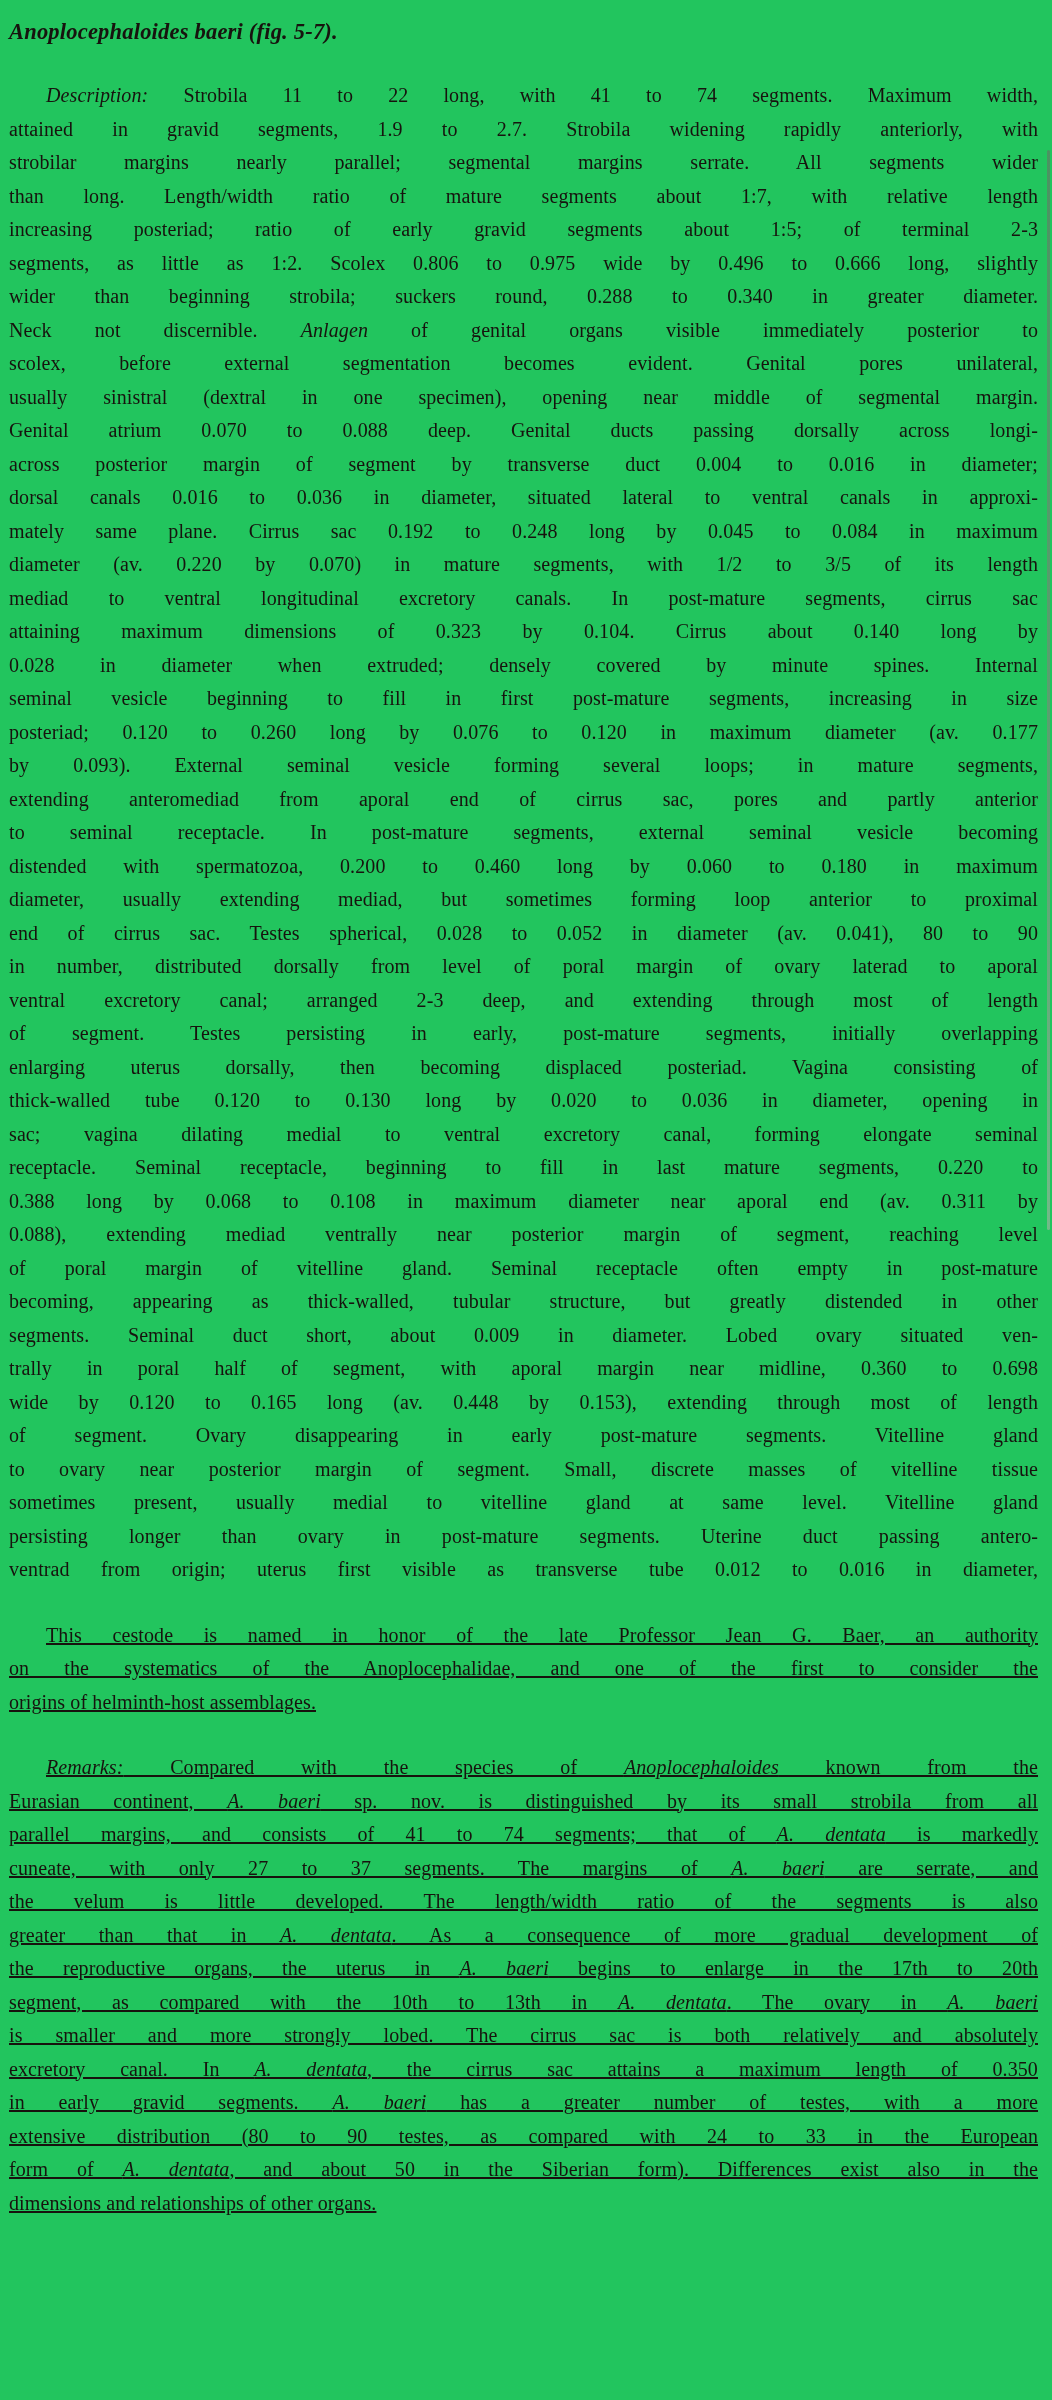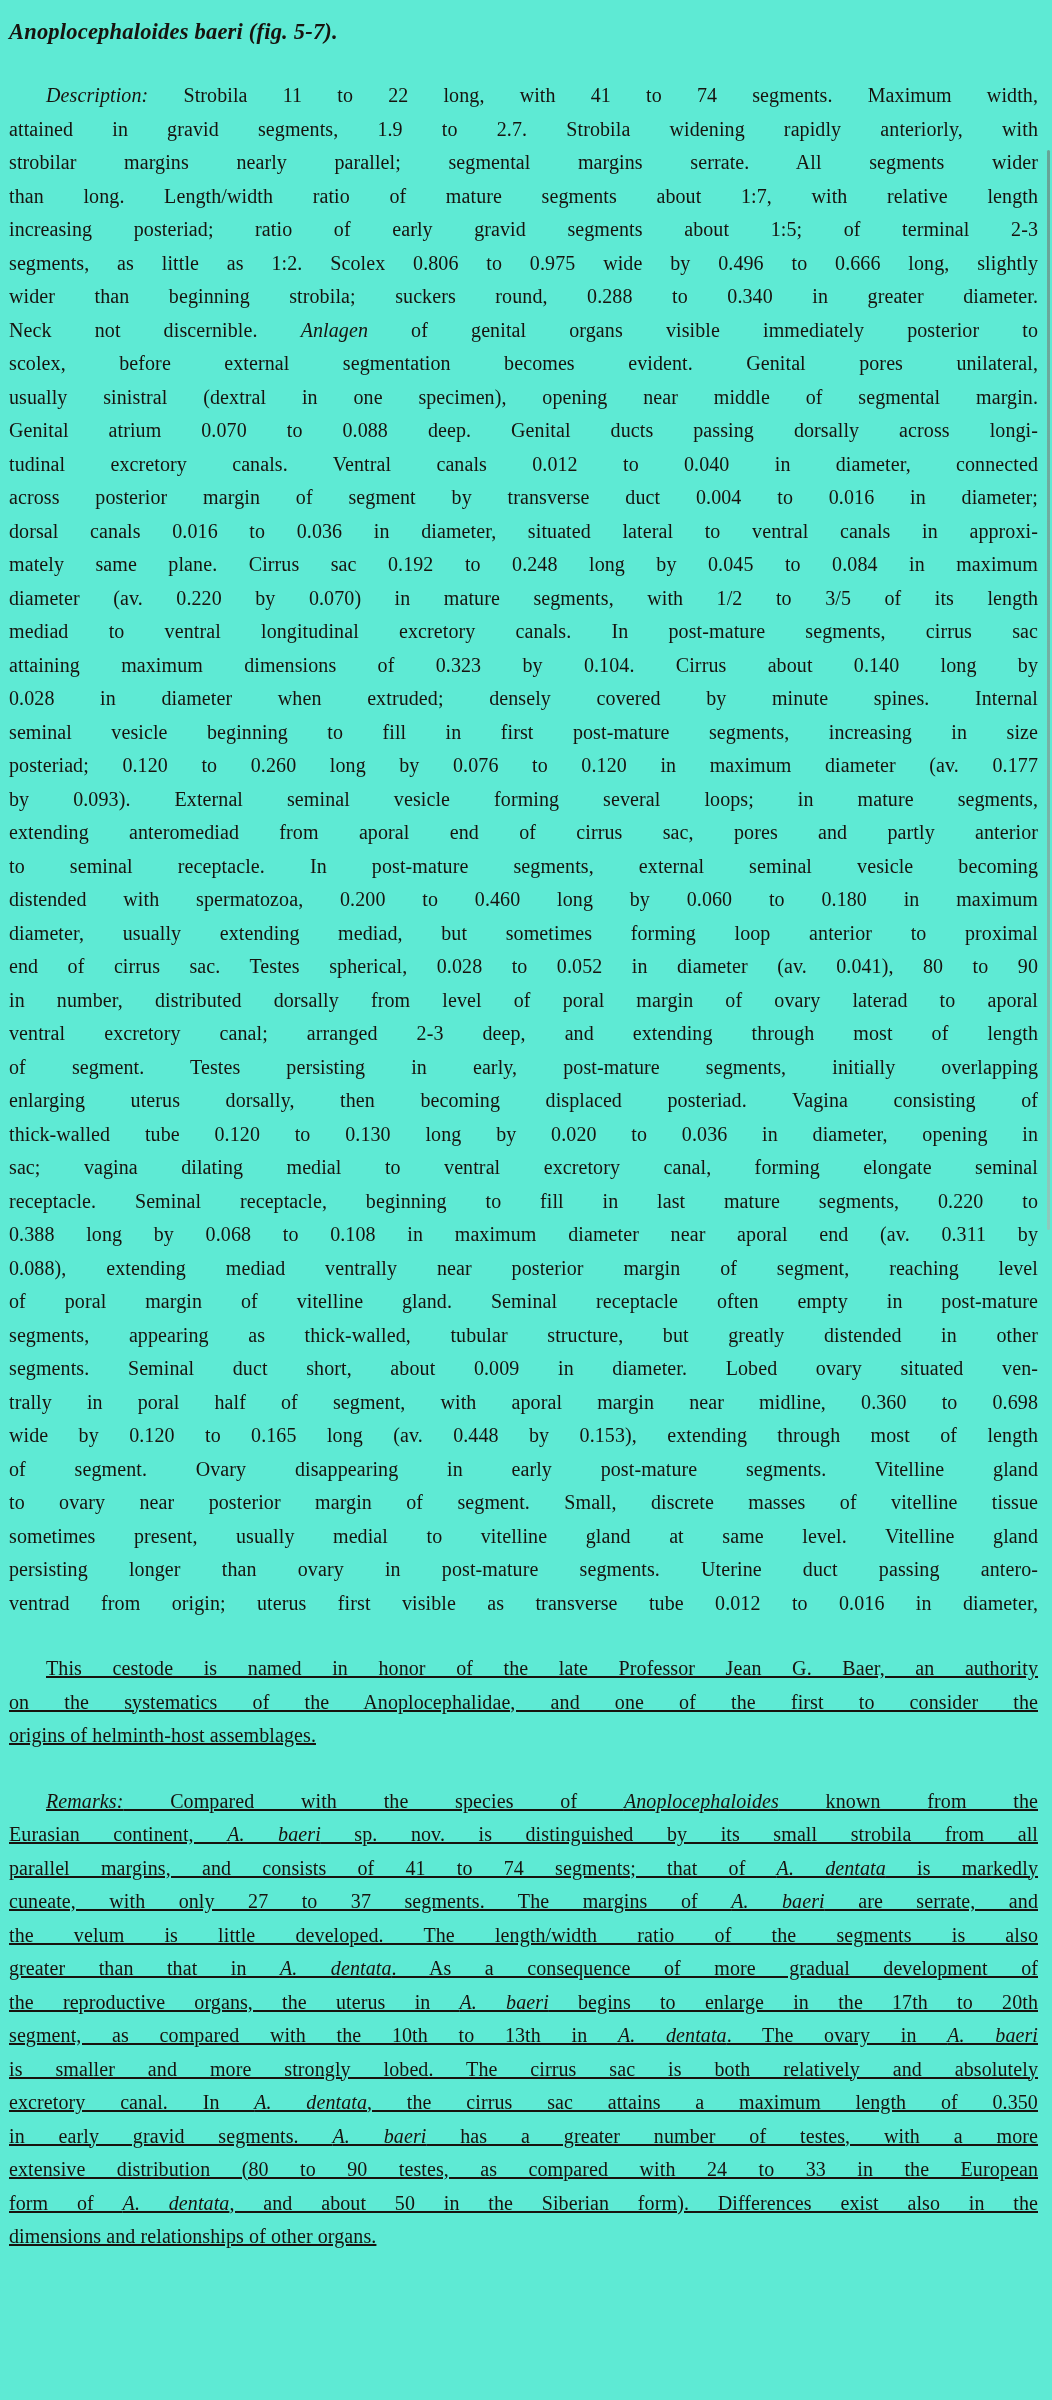--- a/index.html
+++ b/index.html
@@ -29,36 +29,35 @@
   .line.last{text-align-last:left;-moz-text-align-last:left;}
   .gutter{
     position:absolute;right:2px;top:150px;width:3px;height:1080px;
     background:linear-gradient(to bottom,#6d6a64,#8a8680 60%,#b5b1aa);
     opacity:.55;border-radius:2px;
   }
 </style>
 </head>
 <body>
 
-<div class="page" style="background: #5eead4; color: rgb(23, 19, 14);">
+<div class="page" style="background: #22c55e; color: rgb(23, 19, 14);">
   <h1 class="title" id="doc-title"><span class="it bd">Anoplocephaloides baeri</span><span class="it"> (fig. 5-7).</span></h1>
   <div id="doc-body">
       <div class="para">
         <div class="line first"><span class="it">Description:</span><span> Strobila 11 to 22 long, with 41 to 74 segments. Maximum width,</span></div>
         <div class="line"><span>attained in gravid segments, 1.9 to 2.7. Strobila widening rapidly anteriorly, with</span></div>
         <div class="line"><span>strobilar margins nearly parallel; segmental margins serrate. All segments wider</span></div>
         <div class="line"><span>than long. Length/width ratio of mature segments about 1:7, with relative length</span></div>
         <div class="line"><span>increasing posteriad; ratio of early gravid segments about 1:5; of terminal 2-3</span></div>
         <div class="line"><span>segments, as little as 1:2. Scolex 0.806 to 0.975 wide by 0.496 to 0.666 long, slightly</span></div>
         <div class="line"><span>wider than beginning strobila; suckers round, 0.288 to 0.340 in greater diameter.</span></div>
         <div class="line"><span>Neck not discernible. </span><span class="it">Anlagen</span><span> of genital organs visible immediately posterior to</span></div>
         <div class="line"><span>scolex, before external segmentation becomes evident. Genital pores unilateral,</span></div>
         <div class="line"><span>usually sinistral (dextral in one specimen), opening near middle of segmental margin.</span></div>
         <div class="line"><span>Genital atrium 0.070 to 0.088 deep. Genital ducts passing dorsally across longi-</span></div>
-        <div class="line"><span>tudinal excretory canals. Ventral canals 0.012 to 0.040 in diameter, connected</span></div>
         <div class="line"><span>across posterior margin of segment by transverse duct 0.004 to 0.016 in diameter;</span></div>
         <div class="line"><span>dorsal canals 0.016 to 0.036 in diameter, situated lateral to ventral canals in approxi-</span></div>
         <div class="line"><span>mately same plane. Cirrus sac 0.192 to 0.248 long by 0.045 to 0.084 in maximum</span></div>
         <div class="line"><span>diameter (av. 0.220 by 0.070) in mature segments, with 1/2 to 3/5 of its length</span></div>
         <div class="line"><span>mediad to ventral longitudinal excretory canals. In post-mature segments, cirrus sac</span></div>
         <div class="line"><span>attaining maximum dimensions of 0.323 by 0.104. Cirrus about 0.140 long by</span></div>
         <div class="line"><span>0.028 in diameter when extruded; densely covered by minute spines. Internal</span></div>
         <div class="line"><span>seminal vesicle beginning to fill in first post-mature segments, increasing in size</span></div>
         <div class="line"><span>posteriad; 0.120 to 0.260 long by 0.076 to 0.120 in maximum diameter (av. 0.177</span></div>
         <div class="line"><span>by 0.093). External seminal vesicle forming several loops; in mature segments,</span></div>
@@ -70,21 +69,21 @@
         <div class="line"><span>in number, distributed dorsally from level of poral margin of ovary laterad to aporal</span></div>
         <div class="line"><span>ventral excretory canal; arranged 2-3 deep, and extending through most of length</span></div>
         <div class="line"><span>of segment. Testes persisting in early, post-mature segments, initially overlapping</span></div>
         <div class="line"><span>enlarging uterus dorsally, then becoming displaced posteriad. Vagina consisting of</span></div>
         <div class="line"><span>thick-walled tube 0.120 to 0.130 long by 0.020 to 0.036 in diameter, opening in</span></div>
         <div class="line"><span>sac; vagina dilating medial to ventral excretory canal, forming elongate seminal</span></div>
         <div class="line"><span>receptacle. Seminal receptacle, beginning to fill in last mature segments, 0.220 to</span></div>
         <div class="line"><span>0.388 long by 0.068 to 0.108 in maximum diameter near aporal end (av. 0.311 by</span></div>
         <div class="line"><span>0.088), extending mediad ventrally near posterior margin of segment, reaching level</span></div>
         <div class="line"><span>of poral margin of vitelline gland. Seminal receptacle often empty in post-mature</span></div>
-        <div class="line"><span>segments, appearing as thick-walled, tubular structure, but greatly distended in other</span></div>
+        <div class="line"><span>becoming, appearing as thick-walled, tubular structure, but greatly distended in other</span></div>
         <div class="line"><span>segments. Seminal duct short, about 0.009 in diameter. Lobed ovary situated ven-</span></div>
         <div class="line"><span>trally in poral half of segment, with aporal margin near midline, 0.360 to 0.698</span></div>
         <div class="line"><span>wide by 0.120 to 0.165 long (av. 0.448 by 0.153), extending through most of length</span></div>
         <div class="line"><span>of segment. Ovary disappearing in early post-mature segments. Vitelline gland</span></div>
         <div class="line"><span>to ovary near posterior margin of segment. Small, discrete masses of vitelline tissue</span></div>
         <div class="line"><span>sometimes present, usually medial to vitelline gland at same level. Vitelline gland</span></div>
         <div class="line"><span>persisting longer than ovary in post-mature segments. Uterine duct passing antero-</span></div>
         <div class="line"><span>ventrad from origin; uterus first visible as transverse tube 0.012 to 0.016 in diameter,</span></div>
       </div>
       <div class="para">

